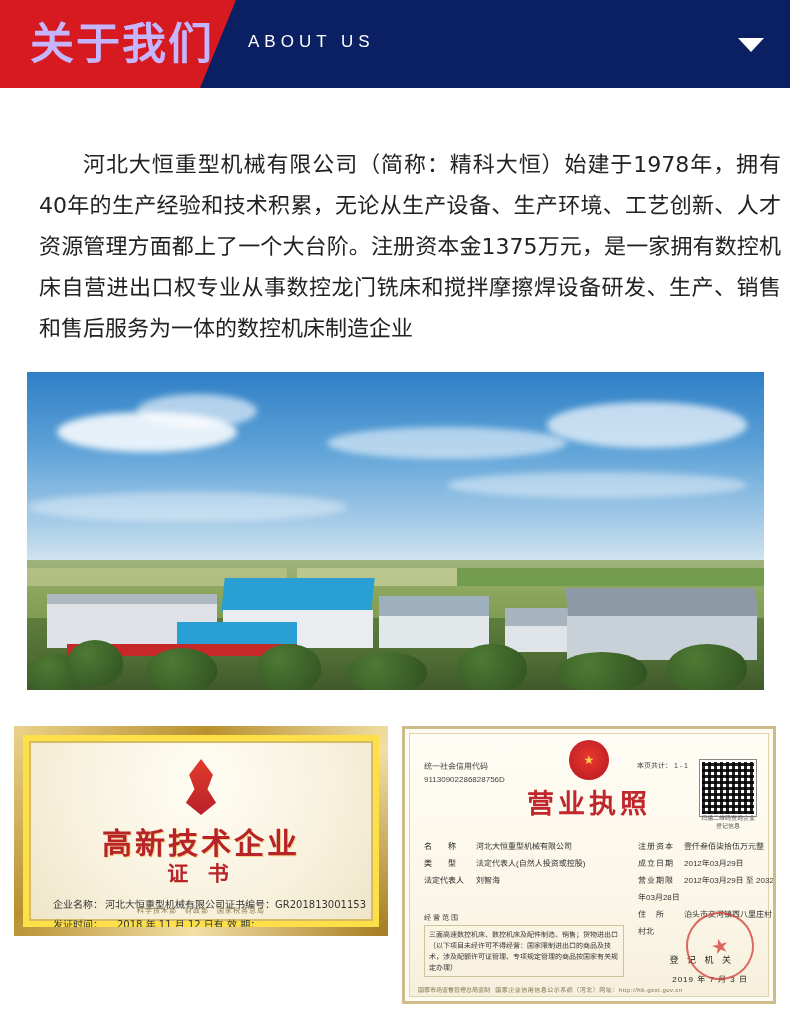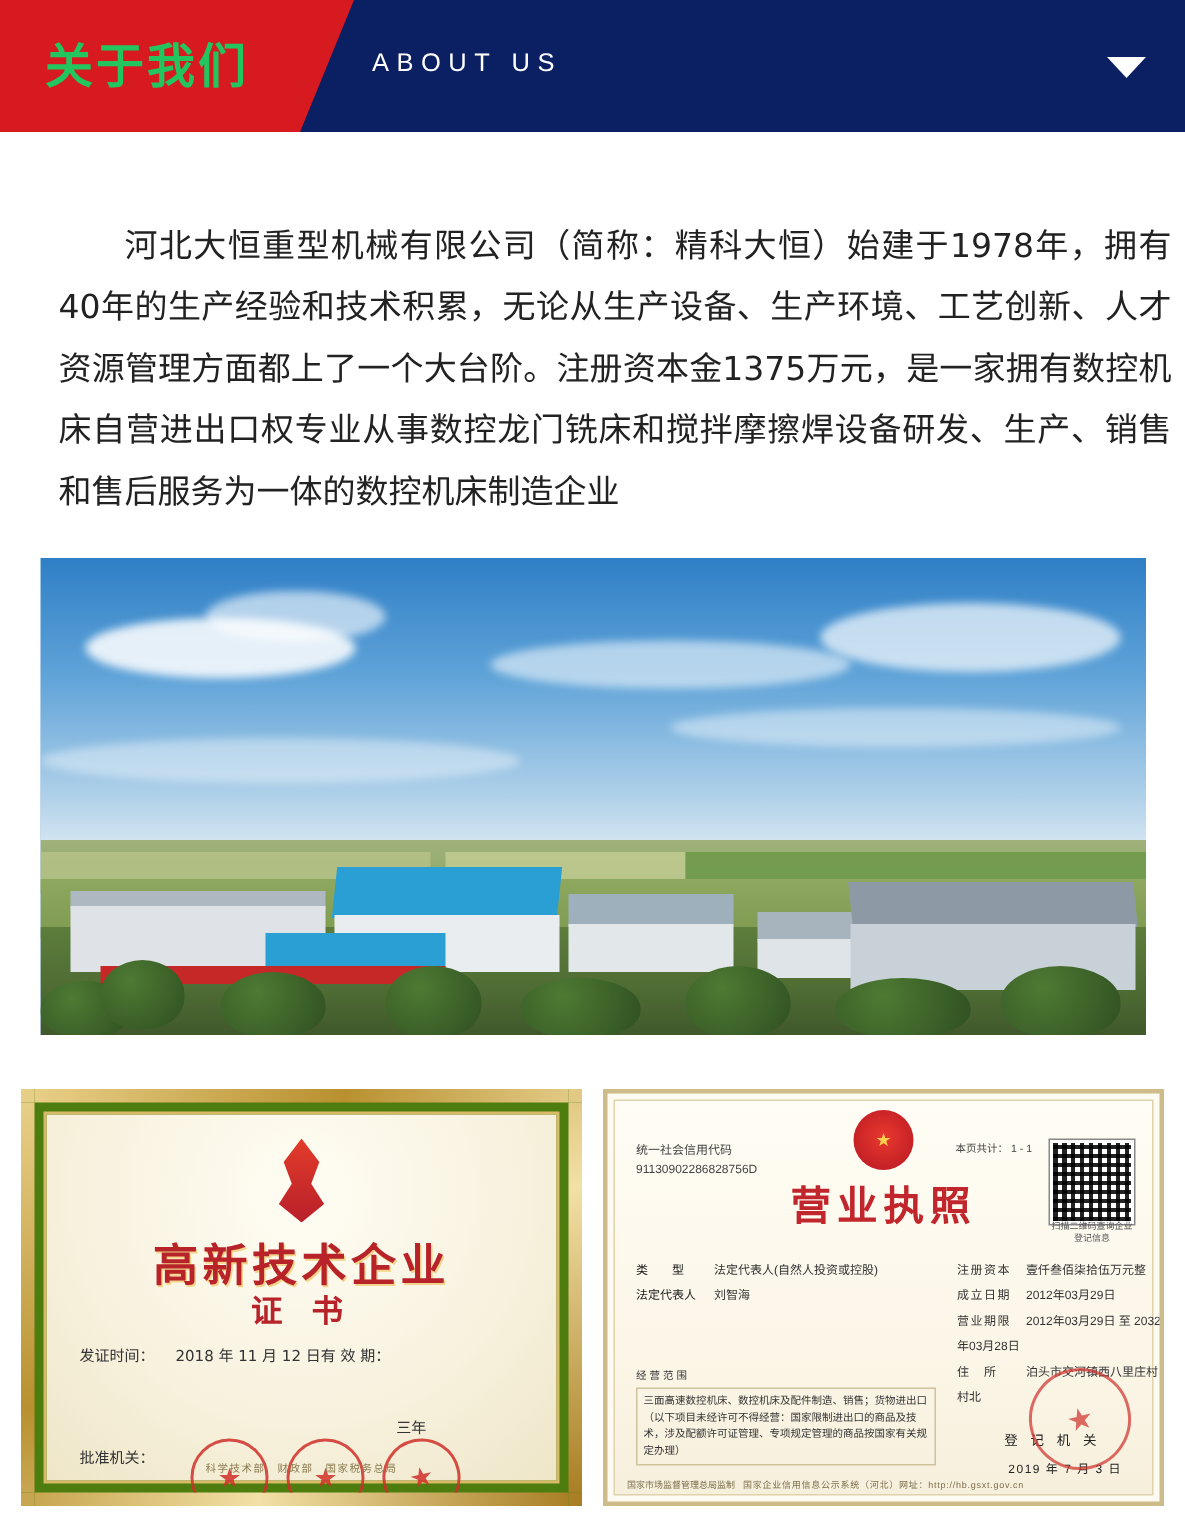--- a/index.html
+++ b/index.html
@@ -33,22 +33,22 @@
     
     clip-path: polygon(0 0, 236px 0, 200px 88px, 0 88px);
   }
   .header-cn {
     position: absolute;
     left: 30px;
     top: 20px;
     width: 190px;
     height: 48px;
     line-height: 48px;
-    color: #22c55e;
-    font-size: 32px;
+    color: #c4b5fd;
+    font-size: 44px;
     font-weight: bold;
     letter-spacing: 2px;
     white-space: nowrap;
   }
   .header-en {
     position: absolute;
     left: 248px;
     top: 32px;
     color: #ffffff;
     font-size: 17px;
@@ -182,22 +182,22 @@
   }
   .cert {
     position: relative;
     box-sizing: border-box;
     overflow: hidden;
   }
 
   
   .cert1 {
     width: 374px;
-    height: 278px;
-    background: #4d7c0f;
+    height: 210px;
+    background: #fde047;
     border: 9px solid #c8a23c;
     border-image: linear-gradient(135deg,#e8cf87,#b8902f,#f2e0a6,#a97f25) 1;
   }
   .cert1-inner {
     position: absolute;
     inset: 6px;
     border: 2px solid #d8b968;
     background:
       radial-gradient(circle at 50% 22%, #fffdf4 0%, #f7f1dd 60%, #efe6c8 100%);
   }
@@ -390,20 +390,26 @@
 <div class="certs">
 
   <div class="cert cert1">
     <div class="cert1-inner">
       <div class="c1-emblem"></div>
       <div class="c1-title">高新技术企业</div>
       <div class="c1-sub">证 书</div>
 
       <div class="c1-fields">
         <div class="c1-row">
+          <span>企业名称：</span>
+          <span style="flex:1; margin-left:2px;">河北大恒重型机械有限公司</span>
+          <span>证书编号：</span>
+          <span>GR201813001153</span>
+        </div>
+        <div class="c1-row">
           <span>发证时间：</span>
           <span style="flex:1; margin-left:14px;">2018 年 11 月 12 日</span>
           <span>有 效 期：</span>
           <span style="width:120px; margin-left:4px;margin-top:48px;">三年</span>
         </div>
         <div class="c1-row">
           <span>批准机关：</span>
           <span style="flex:1;"></span>
         </div>
       </div>
@@ -428,20 +434,23 @@
         <div>91130902286828756D</div>
       </div>
 
       <div style="position:absolute; right:80px; top:26px; font-size:7px; color:#444;">本页共计： 1 - 1</div>
 
       <div class="c2-qr"></div>
       <div class="c2-qr-note">扫描二维码查询企业登记信息</div>
 
       <div class="c2-left">
         <div>
+          <span class="lbl">名　称</span><span>河北大恒重型机械有限公司</span>
+        </div>
+        <div>
           <span class="lbl">类　型</span><span>法定代表人(自然人投资或控股)</span>
         </div>
         <div>
           <span class="lbl" style="letter-spacing:0;">法定代表人</span><span>刘智海</span>
         </div>
       </div>
 
       <div class="c2-right">
         <div>
           <span class="lbl">注册资本</span><span>壹仟叁佰柒拾伍万元整</span>

